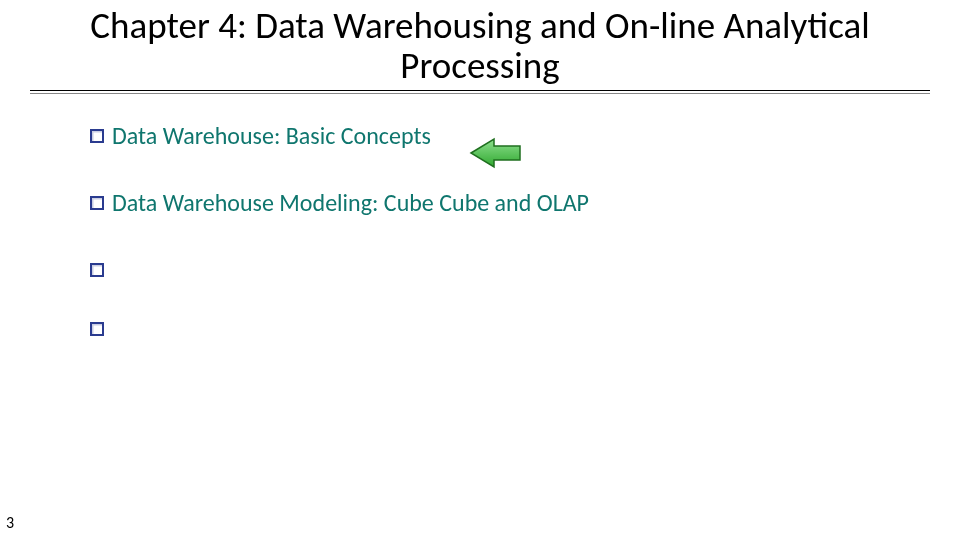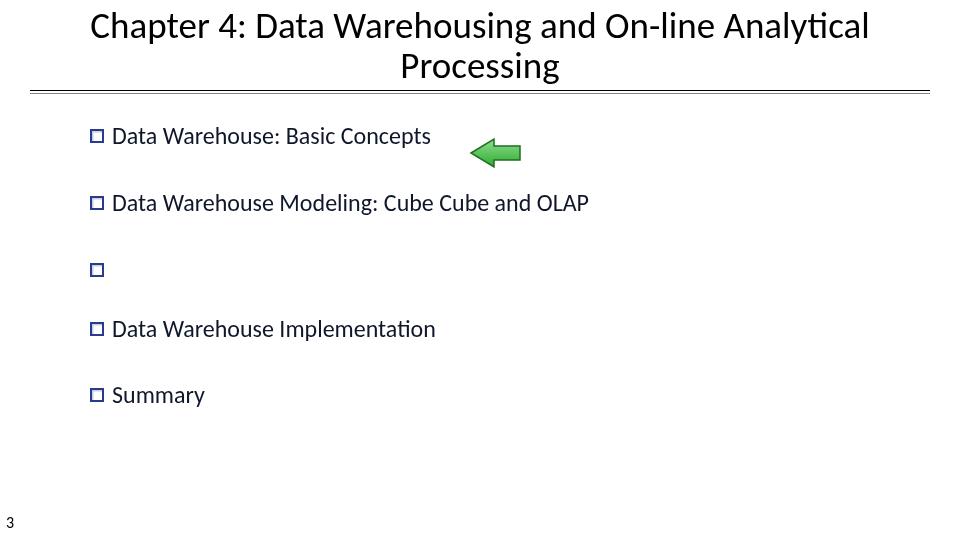--- a/index.html
+++ b/index.html
@@ -35,21 +35,21 @@
   }
   .body {
     padding: 28px 0 0 90px;
   }
   .item {
     display: flex;
     align-items: flex-start;
     font-size: 24px;
     line-height: 1.2;
     margin-bottom: 38px;
-    color: #0f172a;
+    color: #0f766e;
   }
   .bullet-box {
     width: 14px;
     height: 14px;
     border: 2px solid #2a3b8f;
     box-sizing: border-box;
     margin-top: 7px;
     margin-right: 8px;
     flex: 0 0 auto;
     box-shadow: inset 1.5px 1.5px 0 rgba(42,59,143,0.25);
@@ -83,25 +83,20 @@
     </div>
     <div class="item">
       <span class="bullet-box"></span>
       <span>Data Warehouse Modeling: Cube Cube and OLAP</span>
     </div>
     <div class="item">
       <span class="bullet-box"></span>
     </div>
     <div class="item">
       <span class="bullet-box"></span>
-      <span>Data Warehouse Implementation</span>
-    </div>
-    <div class="item">
-      <span class="bullet-box"></span>
-      <span>Summary</span>
     </div>
   </div>
 
   <div class="arrow-wrap">
     <svg width="56" height="34" viewBox="0 0 56 34">
       <defs>
         <linearGradient id="g" x1="0" y1="0" x2="0" y2="1">
           <stop offset="0" stop-color="#8fe08f"></stop>
           <stop offset="1" stop-color="#2fa82f"></stop>
         </linearGradient>

